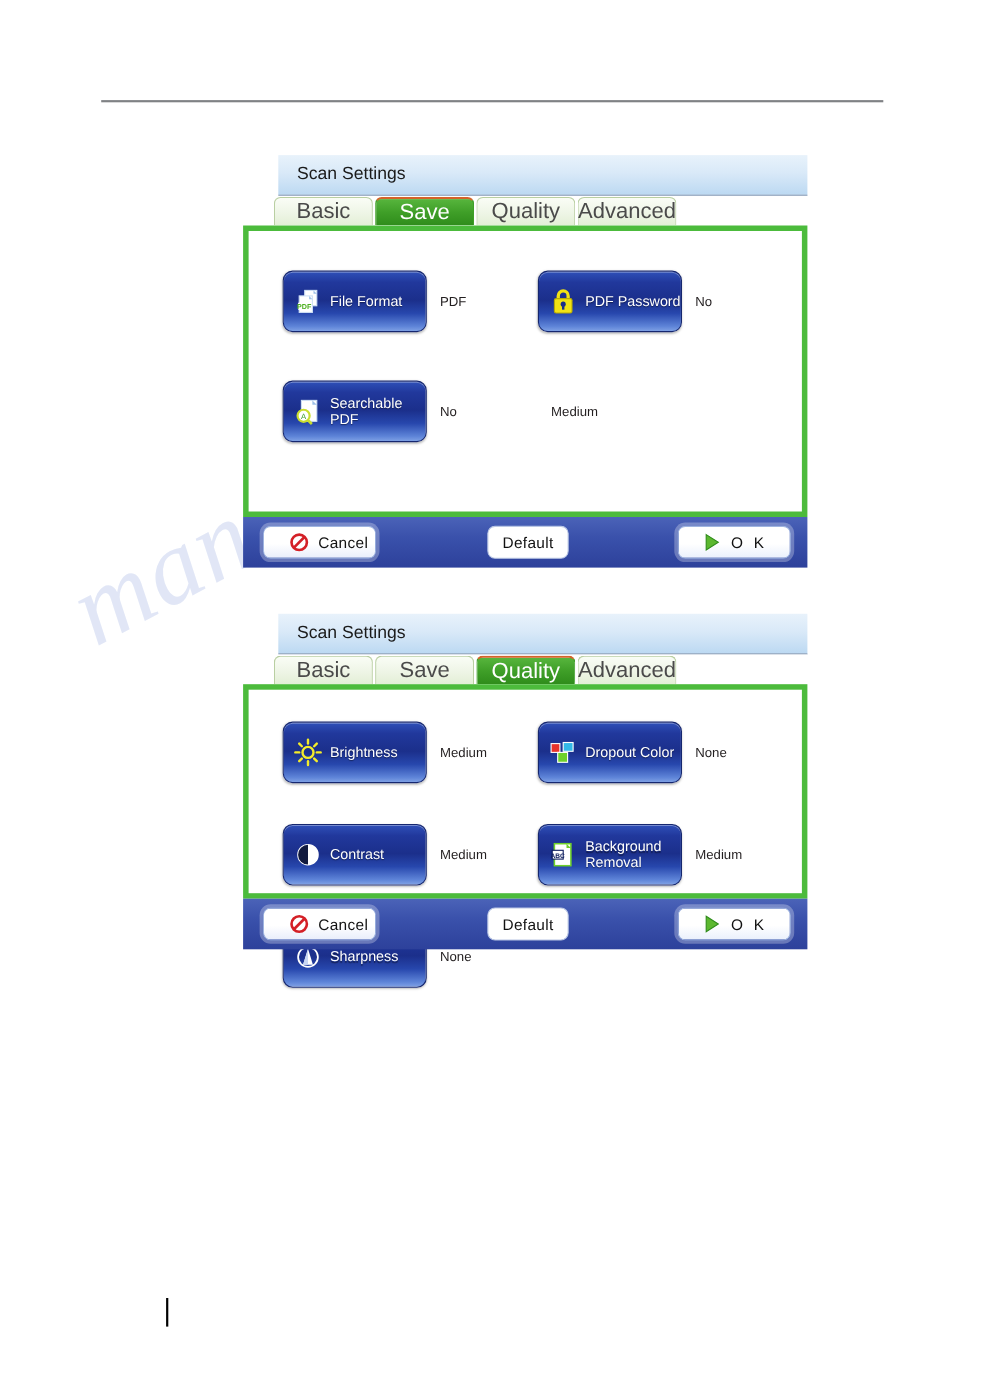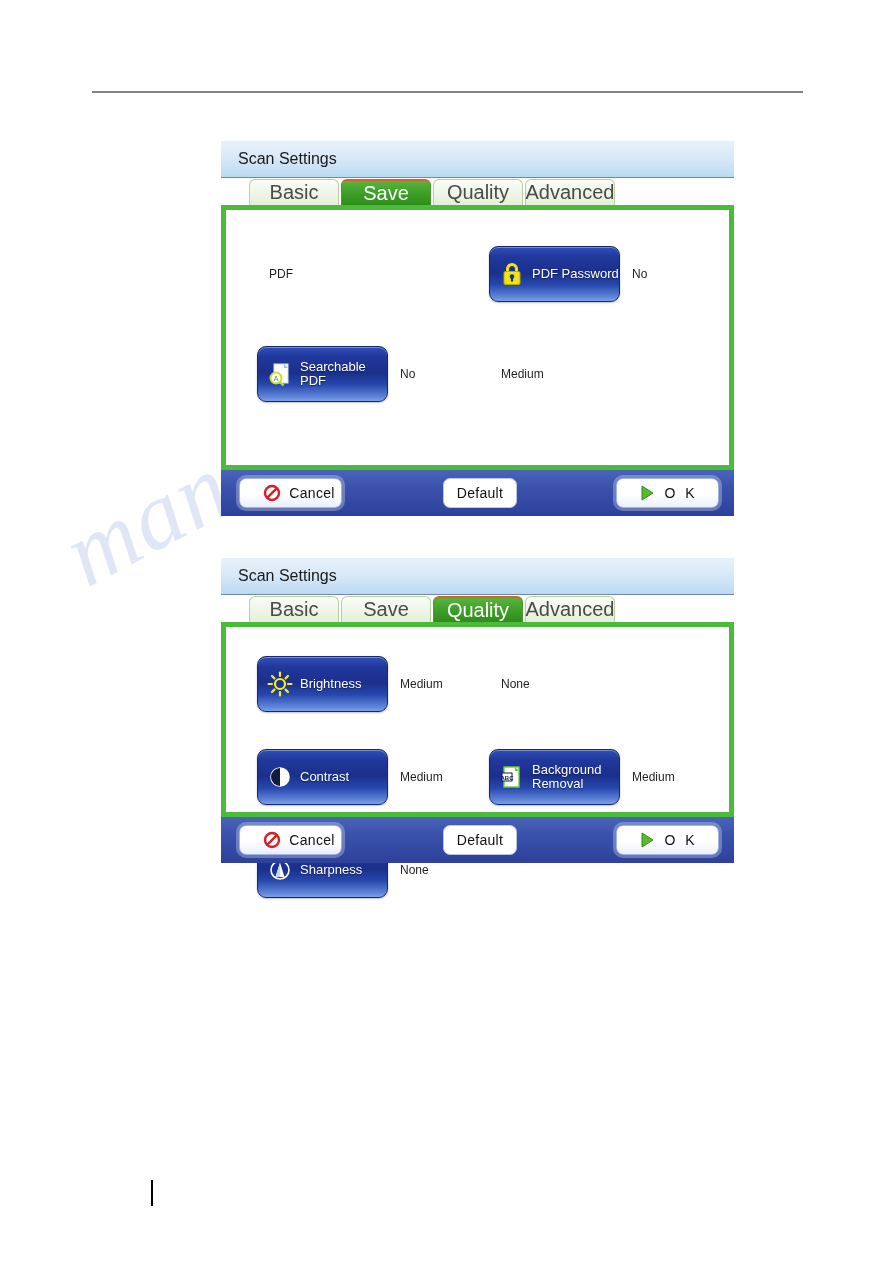--- a/index.html
+++ b/index.html
@@ -64,20 +64,21 @@
   #dialog-quality { top: 558px; }
 
   .titlebar {
     height: 37px;
     background: linear-gradient(to bottom, #e8f2fb 0%, #d9e9f8 45%, #bcd9f2 100%);
     border-bottom: 1px solid #6f88a8;
     display: flex;
     align-items: center;
     padding-left: 17px;
     box-sizing: border-box;
+    margin-left: 32px;
   }
   .titlebar-text {
     font-size: 16px;
     color: #1a1a1a;
   }
 
   
   .tabstrip {
     height: 27px;
     position: relative;
@@ -266,20 +267,33 @@
     <div class="tab inactive">
       <span>Advanced</span>
     </div>
   </div>
 
   <div class="panel">
     <div class="grid">
 
       <div class="row">
         <div class="cell">
+          <div class="sbtn">
+            <span class="sbtn-icon">
+              <svg width="28" height="28" viewBox="0 0 28 28">
+                <rect x="11" y="4" width="11" height="14" fill="#ffffff" stroke="#cfe0f5" stroke-width="1"></rect>
+                <path d="M19 4 L22 7 L19 7 Z" fill="#9fc0e8"></path>
+                <rect x="6" y="9" width="12" height="15" fill="#ffffff" stroke="#cfe0f5" stroke-width="1"></rect>
+                <path d="M15 9 L18 12 L15 12 Z" fill="#9fc0e8"></path>
+                <rect x="5" y="15" width="11" height="7" rx="1" fill="#ffffff"></rect>
+                <text x="10.5" y="21" font-family="'Liberation Sans',sans-serif" font-size="6.5" font-weight="bold" fill="#4caf1e" text-anchor="middle">PDF</text>
+              </svg>
+            </span>
+            <span class="sbtn-label">File Format</span>
+          </div>
           <span class="sval">PDF</span>
         </div>
 
         <div class="cell">
           <div class="sbtn">
             <span class="sbtn-icon">
               <svg width="28" height="28" viewBox="0 0 28 28">
                 <path d="M9.5 12 V9 a4.5 4.5 0 0 1 9 0 v3" fill="none" stroke="#f2e313" stroke-width="3"></path>
                 <rect x="6" y="11.5" width="16" height="13" rx="1.5" fill="#f2e313" stroke="#b8ab06" stroke-width="1"></rect>
                 <circle cx="14" cy="16.5" r="2.3" fill="#1b2f8b"></circle>
@@ -382,20 +396,30 @@
                   <line x1="19.6" y1="8.4" x2="22" y2="6"></line>
                 </g>
               </svg>
             </span>
             <span class="sbtn-label">Brightness</span>
           </div>
           <span class="sval">Medium</span>
         </div>
 
         <div class="cell">
+          <div class="sbtn">
+            <span class="sbtn-icon">
+              <svg width="28" height="28" viewBox="0 0 28 28">
+                <rect x="3" y="6" width="8" height="8" fill="#e8322a" stroke="#ffffff" stroke-width="1"></rect>
+                <rect x="14" y="5" width="9" height="8" fill="#33b8e8" stroke="#ffffff" stroke-width="1"></rect>
+                <rect x="9" y="14" width="9" height="9" fill="#6fd12a" stroke="#ffffff" stroke-width="1"></rect>
+              </svg>
+            </span>
+            <span class="sbtn-label">Dropout Color</span>
+          </div>
           <span class="sval">None</span>
         </div>
       </div>
 
       <div class="row" style="margin-top:19px">
         <div class="cell">
           <div class="sbtn">
             <span class="sbtn-icon">
               <svg width="28" height="28" viewBox="0 0 28 28">
                 <circle cx="14" cy="14" r="9" fill="#ffffff" stroke="#ffffff" stroke-width="1.6"></circle>

